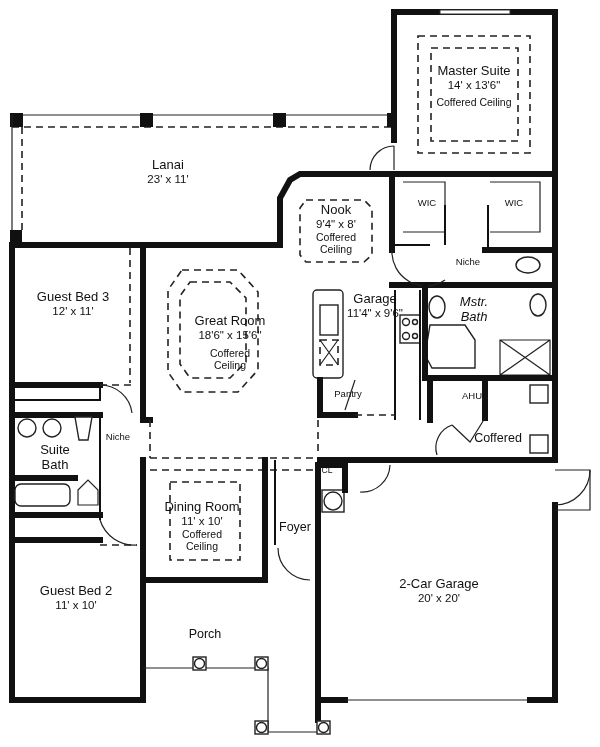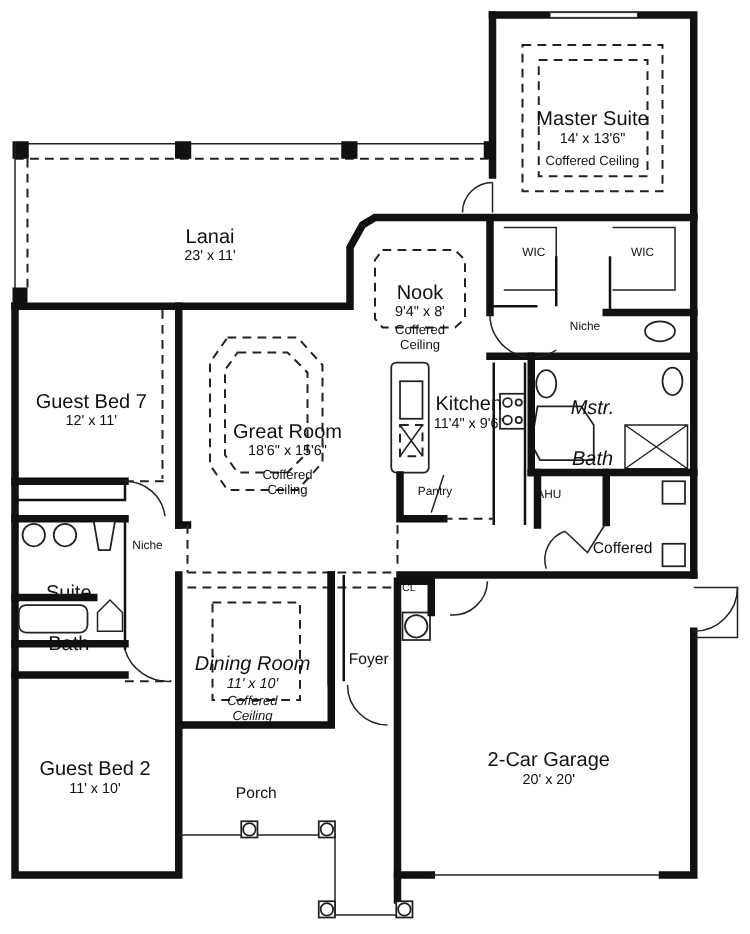--- a/index.html
+++ b/index.html
@@ -7,21 +7,21 @@
   #plan { position: absolute; left: 0; top: 0; width: 600px; height: 747px; }
   .wall { fill: none; stroke: #111; stroke-width: 6; stroke-linecap: square; }
   .wall-thin { fill: none; stroke: #111; stroke-width: 2; }
   .line { fill: none; stroke: #222; stroke-width: 1.2; }
   .dash { fill: none; stroke: #222; stroke-width: 1.6; stroke-dasharray: 7 5; }
   .window { fill: #fff; stroke: #333; stroke-width: 1; }
   .post { fill: #111; }
   .fixture { fill: #fff; stroke: #222; stroke-width: 1.4; }
   .door { fill: none; stroke: #222; stroke-width: 1.2; }
   .label { position: absolute; text-align: center; line-height: 1.15; white-space: nowrap; transform: translateX(-50%); }
-  .room-name { font-size: 16px; display: block; margin-top: 23px; }
+  .room-name { font-size: 13px; display: block; }
   .room-dim { font-size: 11.5px; display: block; }
   .room-note { font-size: 10.5px; display: block; }
   .small { font-size: 9.5px; display: block; }
 </style>
 </head>
 <body>
 
 <svg id="plan" viewBox="0 0 600 747" xmlns="http://www.w3.org/2000/svg">
 
   <g>
@@ -193,67 +193,67 @@
   <span class="small">WIC</span>
 </div>
 <div class="label" style="left:514px; top:198px;">
   <span class="small">WIC</span>
 </div>
 <div class="label" style="left:468px; top:257px;">
   <span class="small">Niche</span>
 </div>
 
 <div class="label" style="left:73px; top:290px;">
-  <span class="room-name">Guest Bed 7</span>
+  <span class="room-name">Guest Bed 3</span>
   <span class="room-dim">12' x 11'</span>
 </div>
 
 <div class="label" style="left:230px; top:314px;">
   <span class="room-name">Great Room</span>
   <span class="room-dim">18'6" x 15'6"</span>
   <span class="room-note" style="margin-top:5px;">Coffered</span>
   <span class="room-note">Ceiling</span>
 </div>
 
 <div class="label" style="left:375px; top:292px;">
-  <span class="room-name">Kitchen</span>
+  <span class="room-name">Garage</span>
   <span class="room-dim">11'4" x 9'6"</span>
 </div>
 
 <div class="label" style="left:474px; top:295px;font-style:italic;">
   <span class="room-name">Mstr.</span>
   <span class="room-name">Bath</span>
 </div>
 
 <div class="label" style="left:348px; top:389px;">
   <span class="small">Pantry</span>
 </div>
 
-<div class="label" style="left:439px; top:391px;text-align:center;">
+<div class="label" style="left:472px; top:391px;text-align:center;">
   <span class="small">AHU</span>
 </div>
 
 <div class="label" style="left:498px; top:431px;">
   <span class="room-dim" style="font-size:12.5px;">Coffered</span>
 </div>
 
 <div class="label" style="left:55px; top:443px;">
   <span class="room-name">Suite</span>
   <span class="room-name">Bath</span>
 </div>
 
 <div class="label" style="left:118px; top:432px;">
   <span class="small">Niche</span>
 </div>
 
 <div class="label" style="left:327px; top:466px;">
   <span class="small" style="font-size:8.5px;">CL</span>
 </div>
 
-<div class="label" style="left:202px; top:500px;font-style:italic;">
+<div class="label" style="left:202px; top:500px;">
   <span class="room-name">Dining Room</span>
   <span class="room-dim">11' x 10'</span>
   <span class="room-note">Coffered</span>
   <span class="room-note">Ceiling</span>
 </div>
 
 <div class="label" style="left:295px; top:520px;">
   <span class="room-dim" style="font-size:12.5px;">Foyer</span>
 </div>
 

